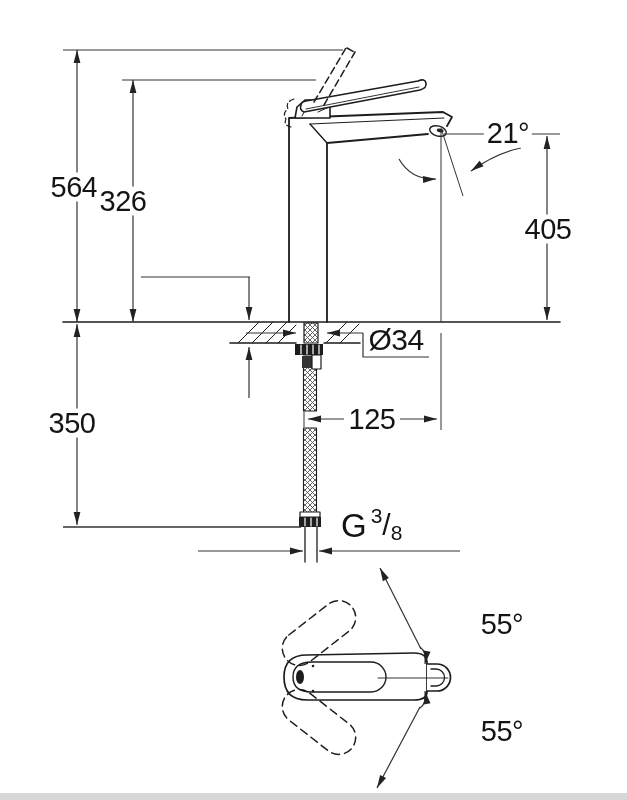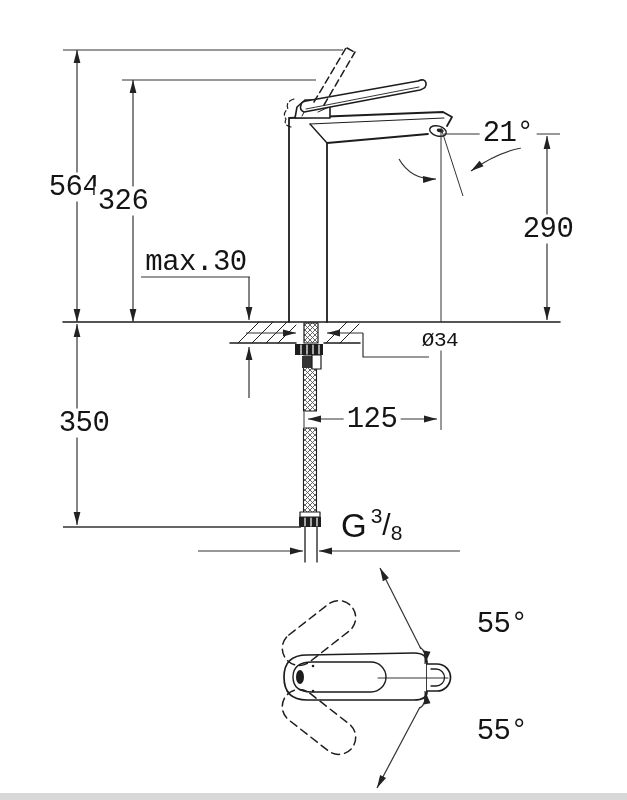--- a/index.html
+++ b/index.html
@@ -1,21 +1,21 @@
 <!DOCTYPE html>
 <html><head>
 <meta charset="utf-8">
 <style>
   html,body{margin:0;padding:0;background:#fff;}
   #stage{position:relative;width:627px;height:800px;background:#ffffff;overflow:hidden;
          font-family:"Liberation Sans",sans-serif;color:#1a1a1a;}
   #drawing{position:absolute;left:0;top:0;}
   .lbl{position:absolute;transform:translate(-50%,-50%);font-size:29px;line-height:1;
-       letter-spacing:-0.5px;background:#fff;padding:0 3px;white-space:nowrap;color:#141414;font-family:Liberation Mono, monospace;}
-  .lbl.big{font-size:21px;margin-left:44px;}
+       letter-spacing:-0.5px;background:#fff;padding:0 3px;white-space:nowrap;color:#141414;}
+  .lbl.big{font-size:30px;}
   .lbl.nobg{background:transparent;}
   .g-label{position:absolute;display:flex;align-items:flex-start;background:#fff;
            padding:0 2px;color:#141414;}
   .g-main{font-size:33px;line-height:1;}
   .g-sup{font-size:21px;line-height:1;margin:-4px 0 0 4px;}
   .g-slash{font-size:30px;line-height:1;margin-top:1px;}
   .g-den{font-size:21px;line-height:1;margin-top:13px;}
 </style>
 </head>
 <body>
@@ -123,26 +123,25 @@
       <path d="M420,647 Q427,652 425,664" marker-end="url(#arw)"></path>
       <path d="M420,707 L377,788" marker-end="url(#arw)"></path>
       <path d="M420,708 Q427,703 425,691" marker-end="url(#arw)"></path>
     </g>
 
     <rect x="0" y="793" width="627" height="7" fill="#d8d8d8"></rect>
   </svg>
 
   <div class="lbl" style="left:74px;top:187px">564</div>
   <div class="lbl" style="left:123px;top:201px">326</div>
-  <div class="lbl nobg" style="left:196px;top:262px">max.30</div>
   <div class="lbl" style="left:508px;top:133px">21°</div>
-  <div class="lbl" style="left:548px;top:229px">290</div>
+  <div class="lbl" style="left:548px;top:229px">405</div>
   <div class="lbl big" style="left:396px;top:340px">Ø34</div>
   <div class="lbl" style="left:372px;top:419px">125</div>
-  <div class="lbl" style="left:84px;top:423px">350</div>
+  <div class="lbl" style="left:72px;top:423px">350</div>
 
   <div class="g-label" style="left:339px;top:509px">
     <span class="g-main">G</span>
     <span class="g-sup">3</span>
     <span class="g-slash">/</span>
     <span class="g-den">8</span>
   </div>
 
   <div class="lbl nobg" style="left:502px;top:624px">55°</div>
   <div class="lbl nobg" style="left:502px;top:731px">55°</div>

